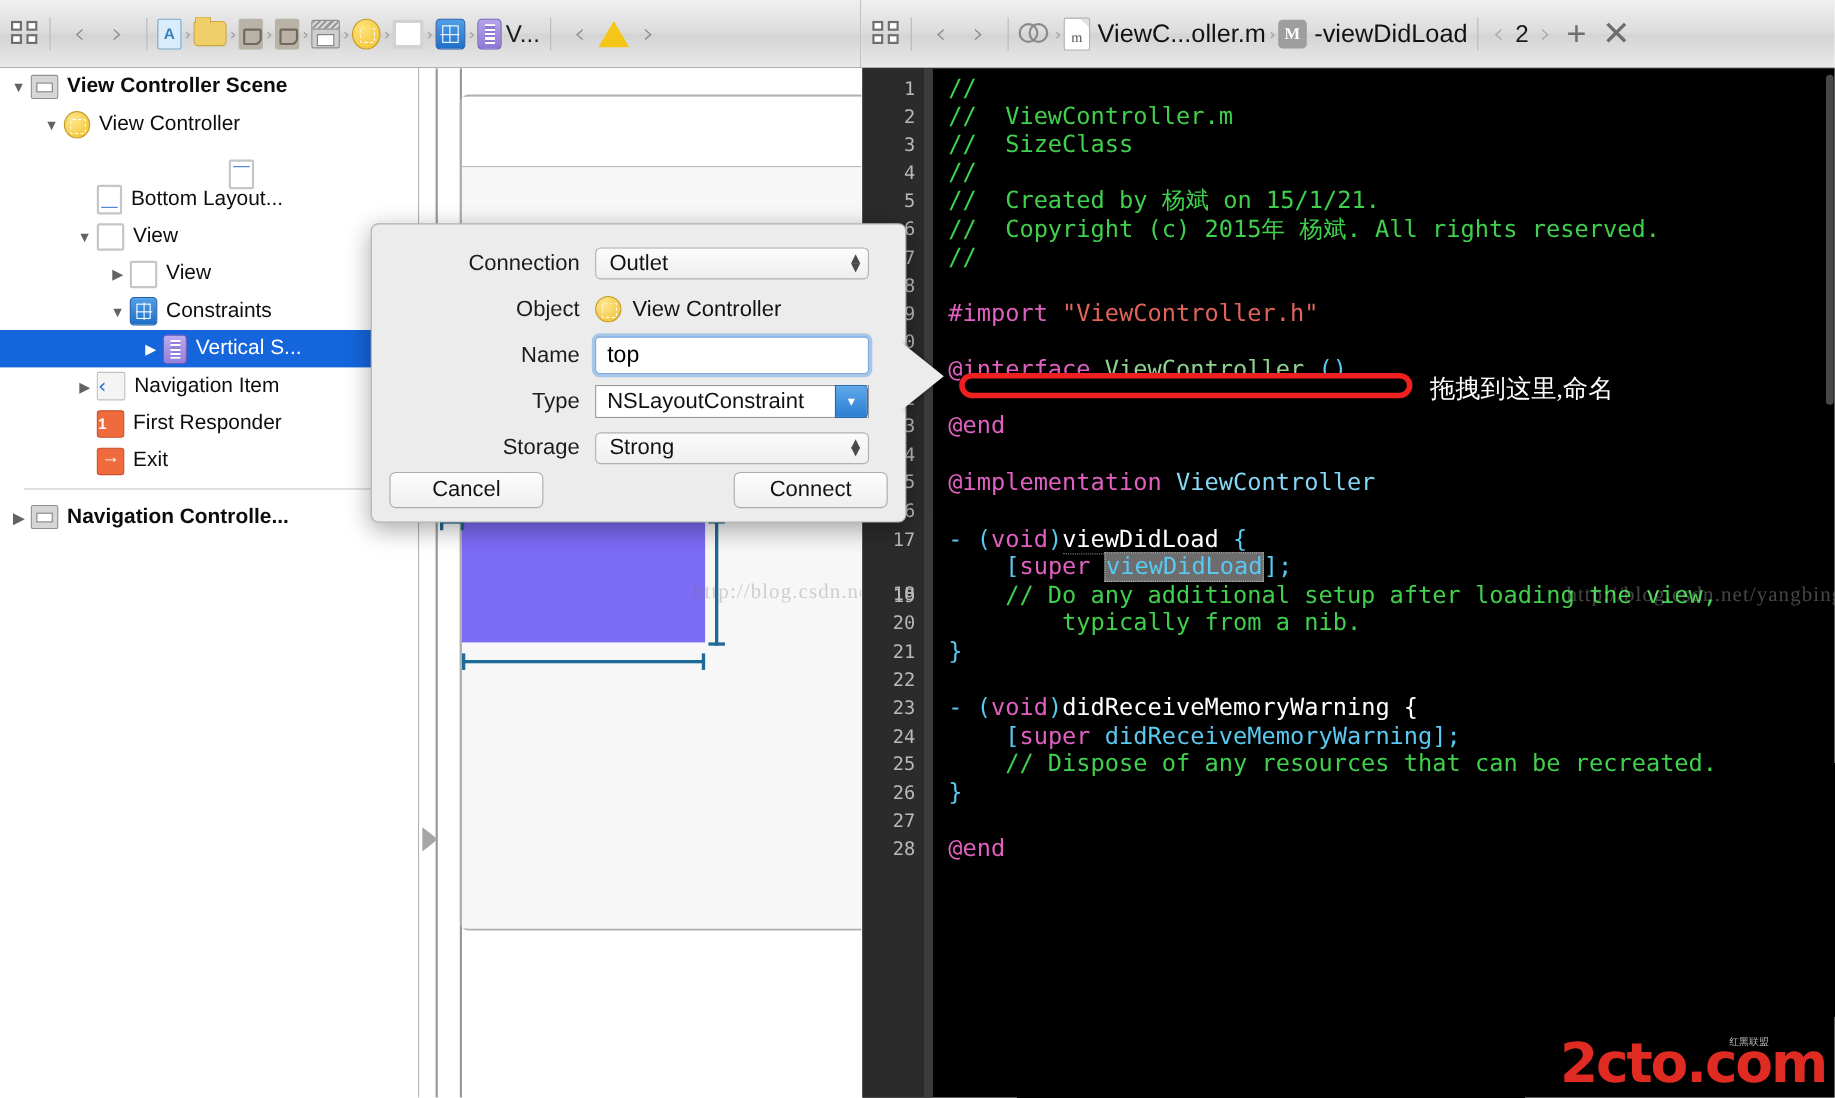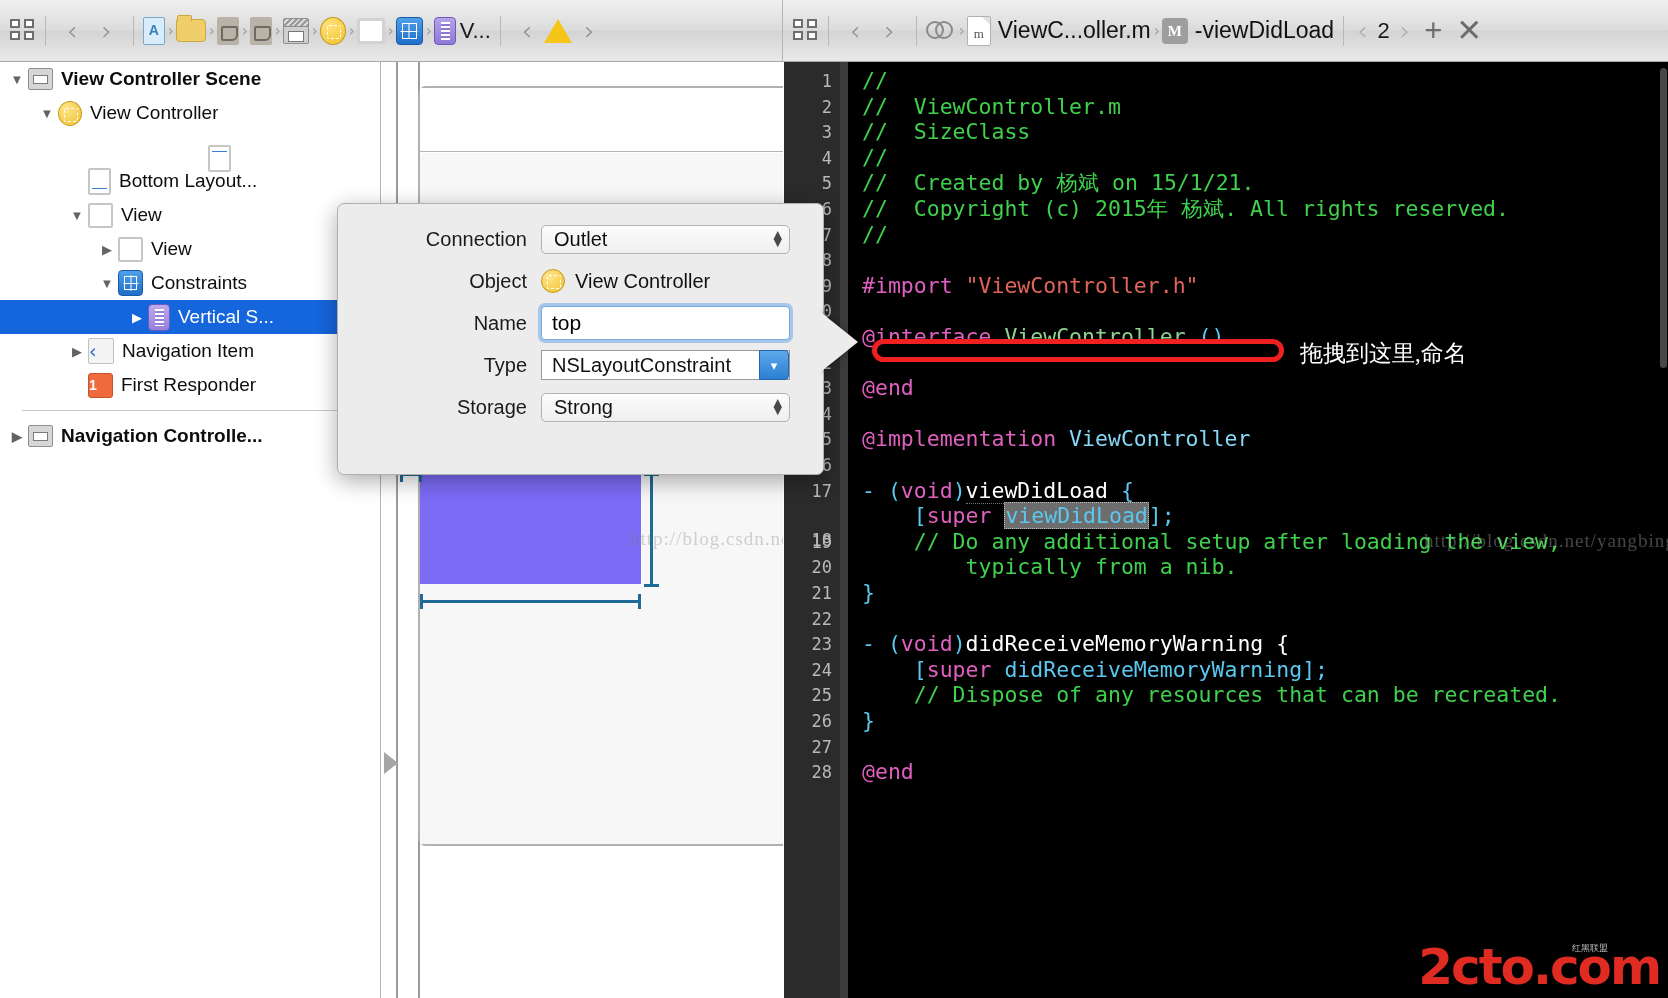--- a/index.html
+++ b/index.html
@@ -589,20 +589,25 @@
         </div>
         <div class="o-row" style="padding-left: 66px;">
           <span class="tri">▶</span>
           <span class="o-ic oi-nav">‹</span>
           <span class="o-text">Navigation Item</span>
         </div>
         <div class="o-row" style="padding-left: 66px;">
           <span class="tri blank">▶</span>
           <span class="o-ic oi-first">1</span>
           <span class="o-text">First Responder</span>
+        </div>
+        <div class="o-row" style="padding-left: 66px;">
+          <span class="tri blank">▶</span>
+          <span class="o-ic oi-exit"></span>
+          <span class="o-text">Exit</span>
         </div>
       </div>
     <div class="o-divider"></div>
     <div id="outline-footer" class="o-row bold" style="padding-left: 6px;">
         <span class="tri">▶</span>
         <span class="o-ic oi-scene"></span>
         <span class="o-text">Navigation Controlle...</span>
       </div>
   </div>
 
@@ -715,20 +720,24 @@
         <div class="select-box">
           <span>Strong</span>
           <span class="stepper">
             <span>▲</span>
             <span>▼</span>
           </span>
         </div>
       </div>
     </div>
 
+    <div class="pop-buttons">
+      <div class="btn">Cancel</div>
+      <div class="btn">Connect</div>
+    </div>
   </div>
 
   <div class="wm-2cto">
     <span class="sm">红黑联盟</span>
     <span class="big"><span>2cto</span><span>.com</span></span>
   </div>
 
 </div>
 
 </body></html>

